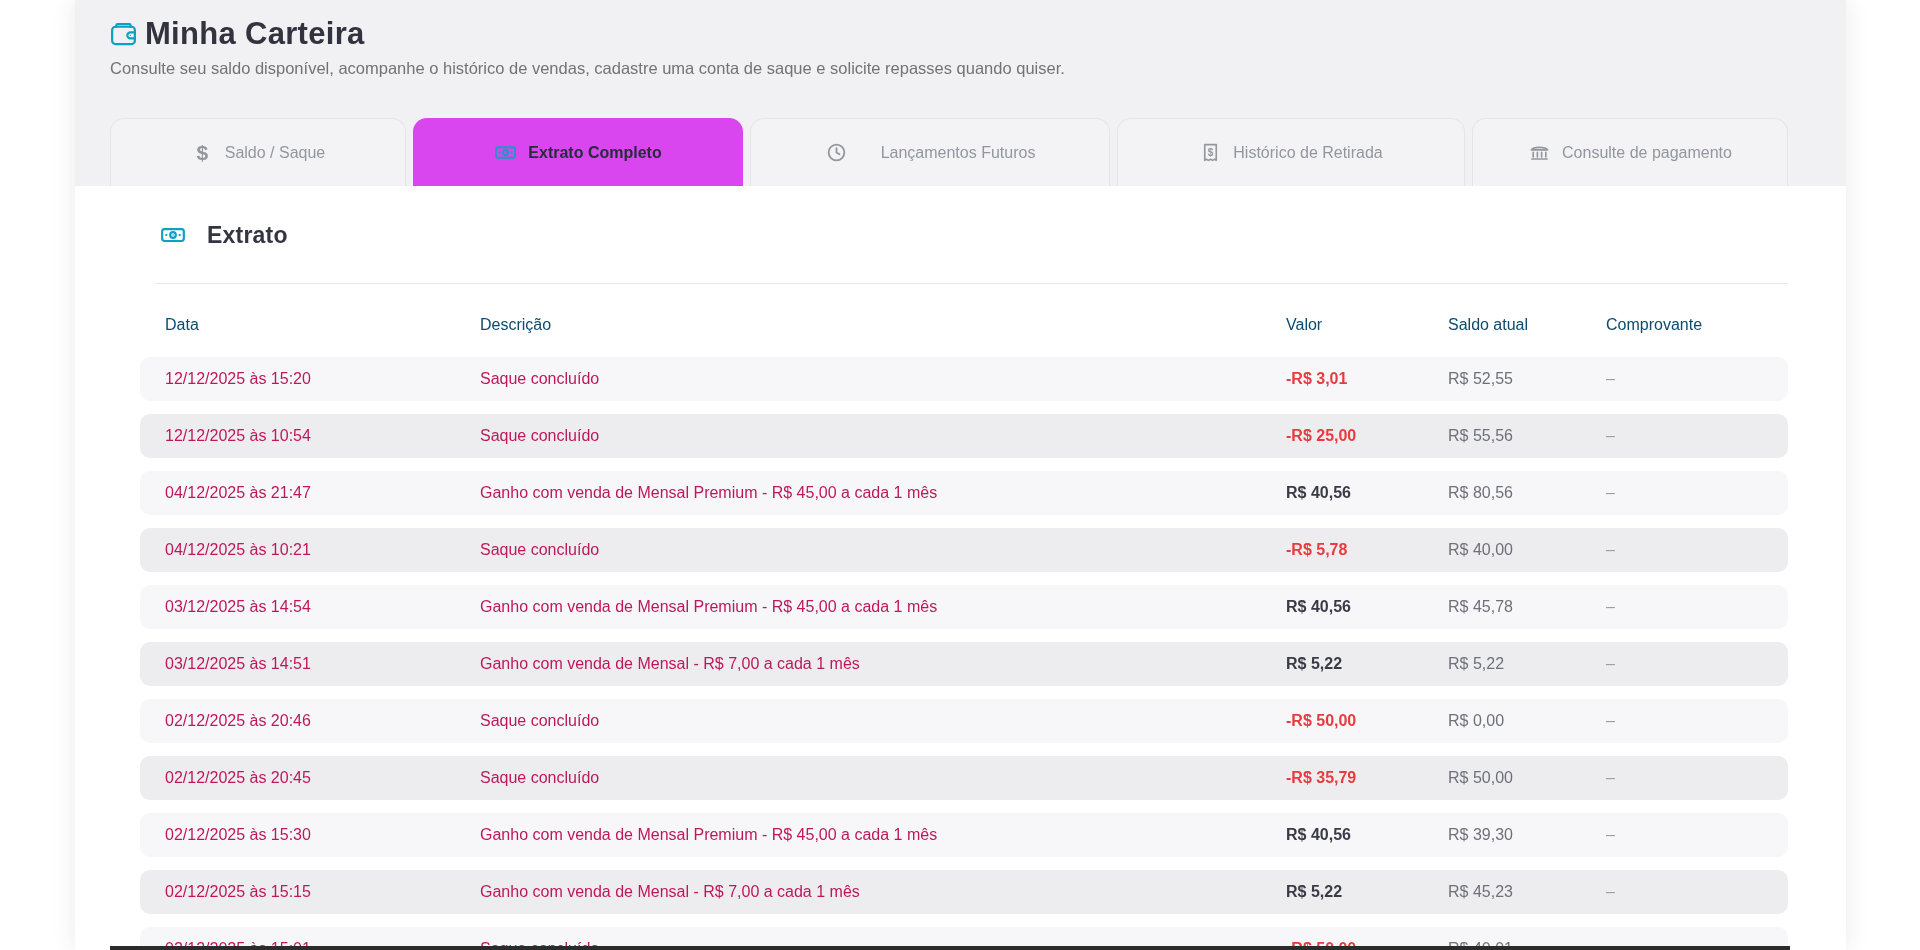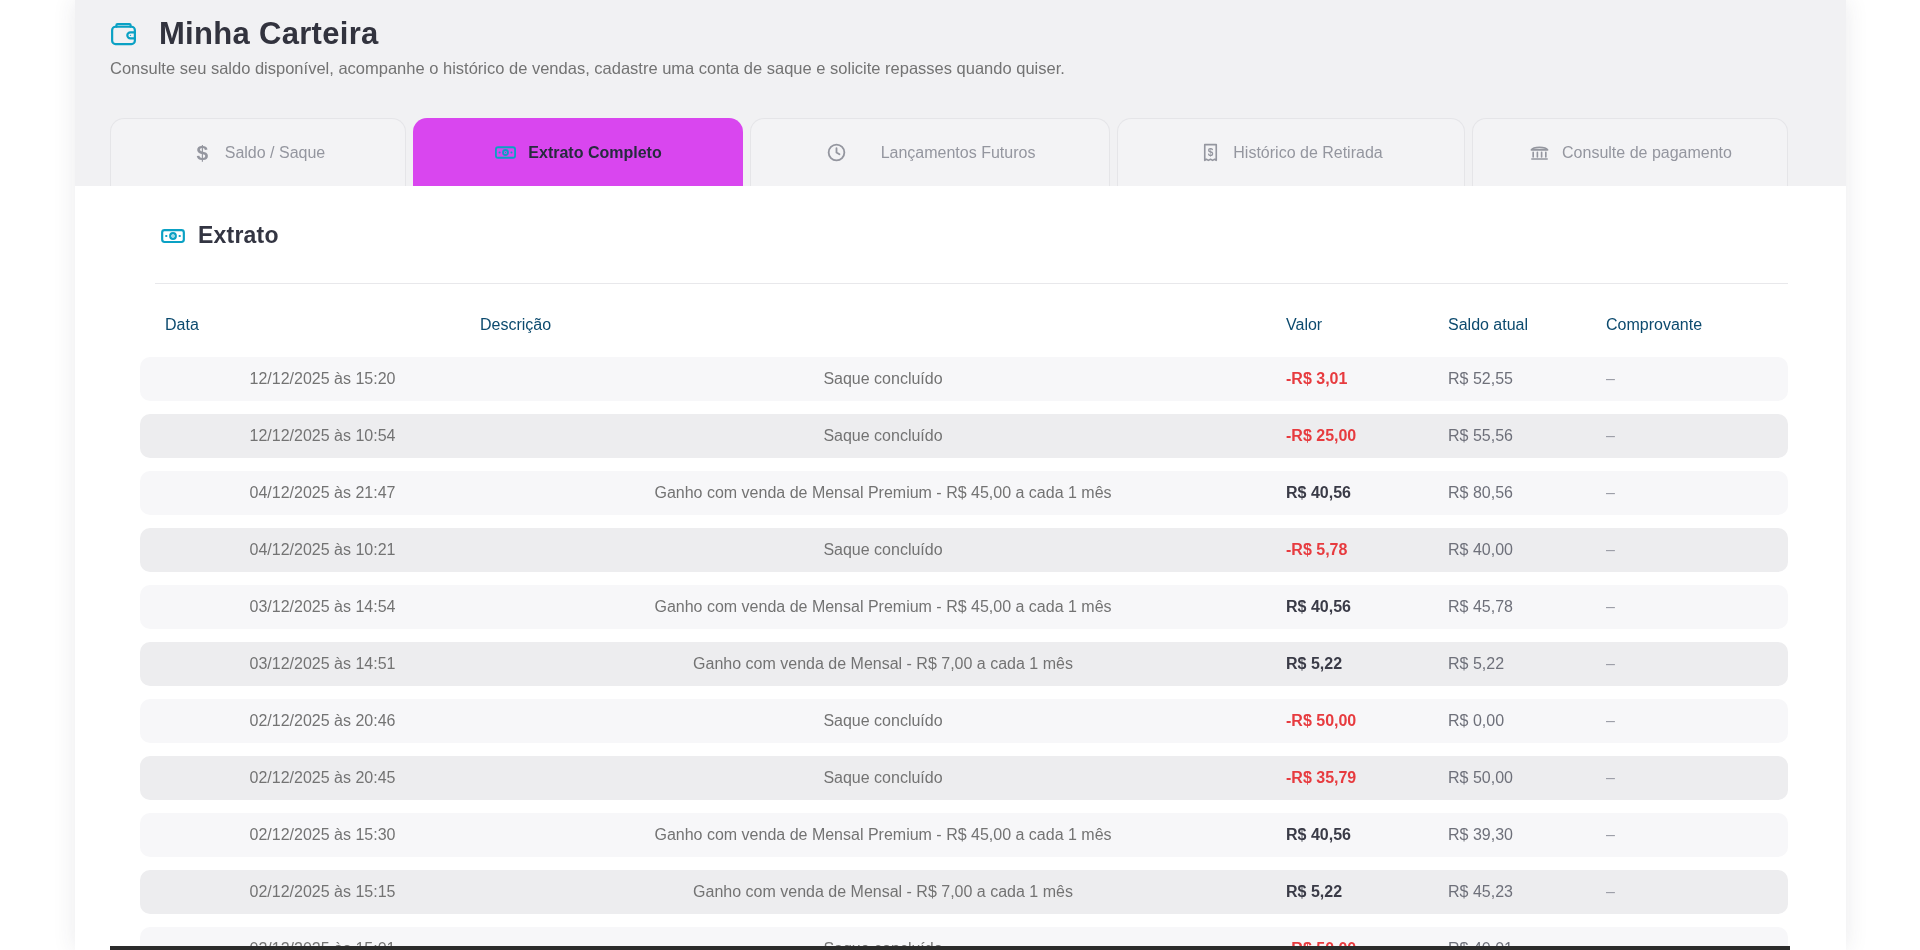--- a/index.html
+++ b/index.html
@@ -12,21 +12,21 @@
   }
   :root { --accent:#0aa1c4; --negative:#e73b3f; }
 
   .panel {
     position: absolute; left: 75px; top: 0; width: 1771px; height: 950px;
     background: #ffffff;
     box-shadow: 0 0 22px rgba(50,50,70,.10);
   }
   .panel-header { background: #f1f1f3; height: 186px; position: relative; }
 
-  .title-row { display: flex; align-items: center; gap: 20px; padding: 16px 0 0 33px; }
+  .title-row { display: flex; align-items: center; gap: 6px; padding: 16px 0 0 33px; }
   .wallet-icon { width: 31px; height: 31px; color: var(--accent); flex: 0 0 auto; }
   .page-title { font-size: 31px; font-weight: bold; color: #32333e; letter-spacing: .3px; }
   .subtitle { padding: 7px 0 0 35px; font-size: 16.5px; color: #737373; }
 
   .tab-strip {
     position: absolute; left: 0; right: 0; bottom: 0; height: 68px;
     display: flex; gap: 7px; padding: 0 58px 0 35px;
   }
   .tab {
     display: flex; align-items: center; justify-content: center; gap: 11px;
@@ -39,42 +39,42 @@
   .tab:nth-child(5){ width:316px; }
   .tab.active {
     background: #d946ef; border-color: transparent;
     color: #262b3e; font-weight: bold;
   }
   .tab .t-icon { width: 23px; height: 23px; color: #94969f; display:flex; align-items:center; justify-content:center; }
   .tab.active .t-icon { color: var(--accent); }
   .dollar-glyph { font-size: 21px; font-weight: 600; line-height: 1; }
 
   .content { position: relative; }
-  .section-head { display: flex; align-items: flex-end; gap: 12px; margin: 36px 0 10px 85px; }
+  .section-head { display: flex; align-items: flex-start; gap: 21px; margin: 36px 0 10px 85px; }
   .section-icon { width: 26px; height: 26px; color: var(--accent); }
   .section-title { font-size: 23px; font-weight: bold; color: #333542; letter-spacing:.2px; }
 
   .divider { border-top: 1px solid #e8e8eb; margin: 34px 58px 0 80px; }
 
   .grid-cols {
     display: grid;
     grid-template-columns: 315px 1fr 162px 158px 157px;
     align-items: center;
   }
   .table-head {
     margin: 32px 58px 0 65px; padding: 0 25px;
     font-size: 16px; color: #0c4a6e;
   }
   .rows { margin: 23px 58px 0 65px; }
   .row {
     height: 44px; padding: 0 25px; border-radius: 10px; margin-bottom: 13px;
     background: #f7f7f9; font-size: 16px;
   }
   .row:nth-child(even) { background: #ededef; }
-  .cell-date, .cell-desc { color: #737373; text-align: center; }
+  .cell-date, .cell-desc { color: #be185d; }
   .cell-value { font-weight: bold; color: #3a3b47; }
   .cell-value.neg { color: var(--negative); }
   .cell-balance { color: #6e707a; }
   .cell-receipt { color: #9b9da6; }
 
   .bottom-bar {
     position: absolute; left: 110px; bottom: 0; width: 1680px; height: 4px;
     background: #2b2b2b;
   }
   svg { display: block; }

